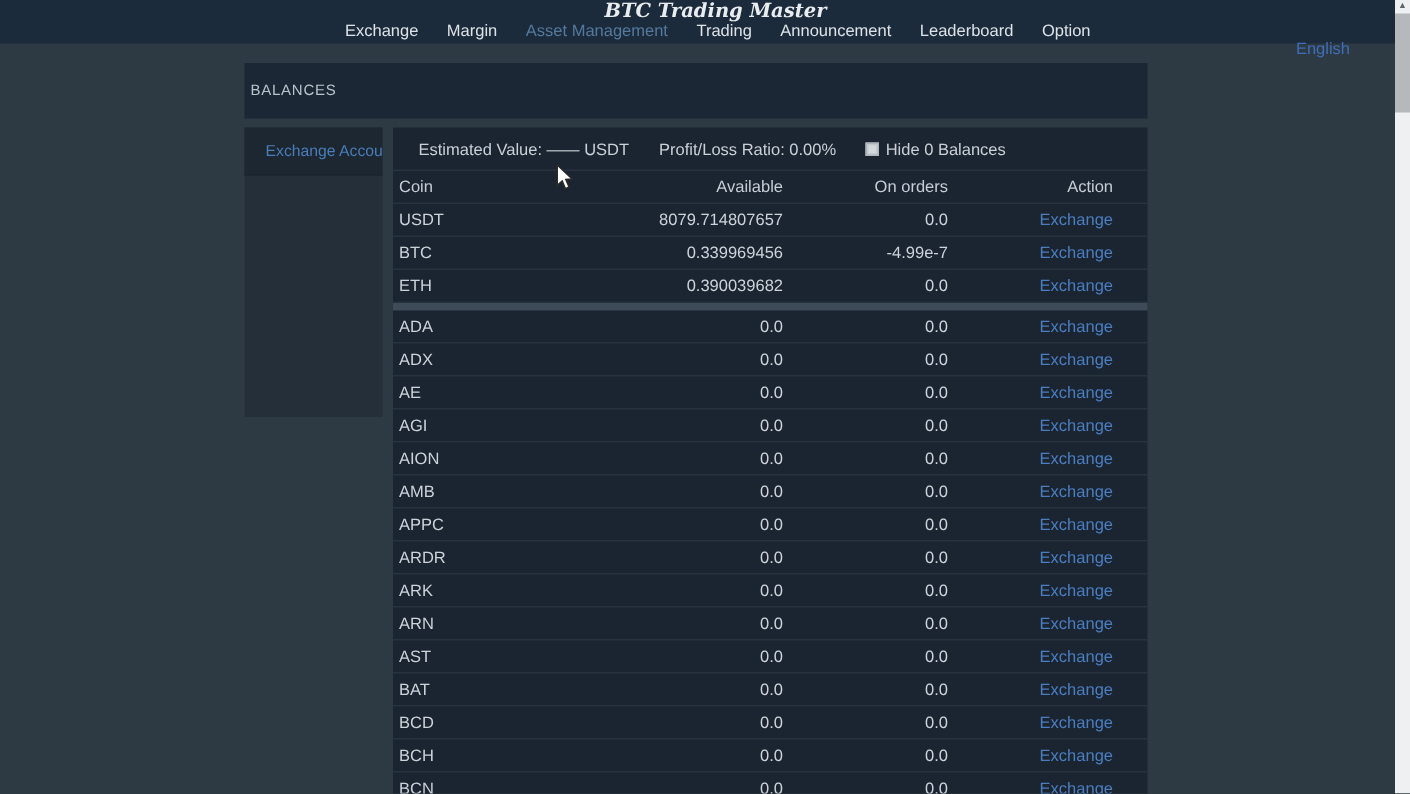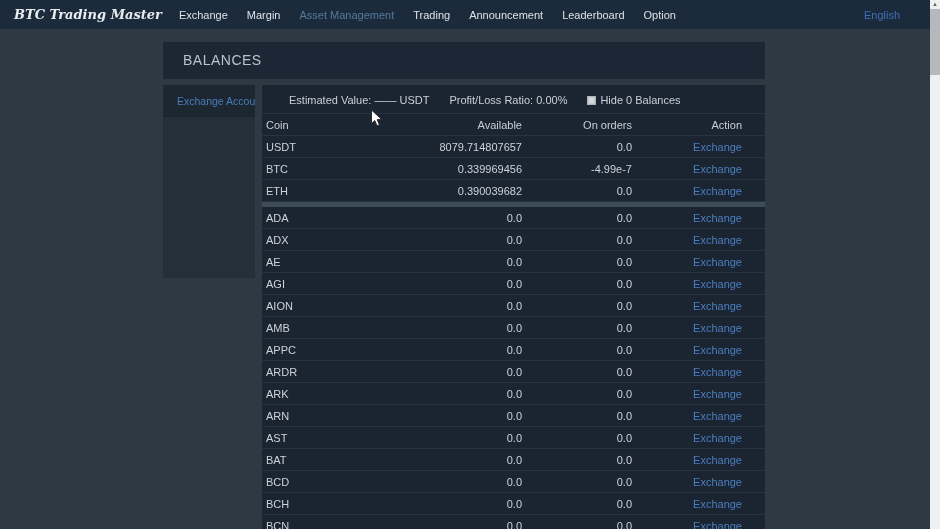--- a/index.html
+++ b/index.html
@@ -13,41 +13,42 @@
     color: #ccd3d9;
   }
 
   
   .navbar {
     position: absolute; left: 0; top: 0;
     width: 940px; height: 29px;
     background: var(--navbar-bg, #1c2b3b);
     display: flex; align-items: center;
     z-index: 5;
+    flex-direction: column;
   }
   .brand {
     margin-left: 14px;
     font-family: "DejaVu Serif", "Liberation Serif", serif;
     font-style: italic; font-weight: bold;
     font-size: 13px; color: #e9edf0;
     white-space: nowrap;
   }
   .nav-items { display: flex; gap: 19px; margin-left: 17px; list-style: none; }
   .nav-item { color: #dce2e7; cursor: pointer; white-space: nowrap; }
   .nav-item.active { color: var(--nav-active, #54799e); }
   .nav-right { margin-left: auto; margin-right: 40px; }
   .lang-link { color: var(--link-blue, #3f6db8); cursor: pointer; }
 
   
   .content { position: absolute; left: 163px; top: 42px; width: 602px; }
   .page-title-band {
     width: 602px; height: 37px;
     background: var(--band-bg, #1b2734);
-    line-height: 37px; padding-left: 20px;
-    font-size: 14px; letter-spacing: 0.5px;
+    line-height: 37px; padding-left: 4px;
+    font-size: 10px; letter-spacing: 0.5px;
     color: #b9c3cc;
   }
   .main-row { display: flex; margin-top: 6px; align-items: flex-start; }
 
   
   .sidebar {
     width: 92px; height: 193px;
     background: var(--sidebar-bg, #242f3a);
     margin-right: 7px; flex: none;
   }
@@ -63,21 +64,21 @@
     color: var(--sidebar-active-text, #4a7db8);
   }
 
   
   .panel {
     width: 503px; height: 460px;
     background: var(--panel-bg, #1b2531);
     flex: none;
   }
   .summary-row {
-    padding: 9px 0 7px 27px;
+    padding: 9px 0 7px 17px;
     display: flex; align-items: center;
     color: #c9d1d7; white-space: nowrap; text-align: right;
   }
   .summary-item { margin-right: 20px; }
   .checkbox {
     display: inline-block; width: 9px; height: 9px;
     background: #d3d9dd; border: 1px solid #aeb5ba;
     box-shadow: inset 0 0 0 1px #c3c9cd;
     vertical-align: -1px; margin-right: 4px; cursor: pointer;
   }

